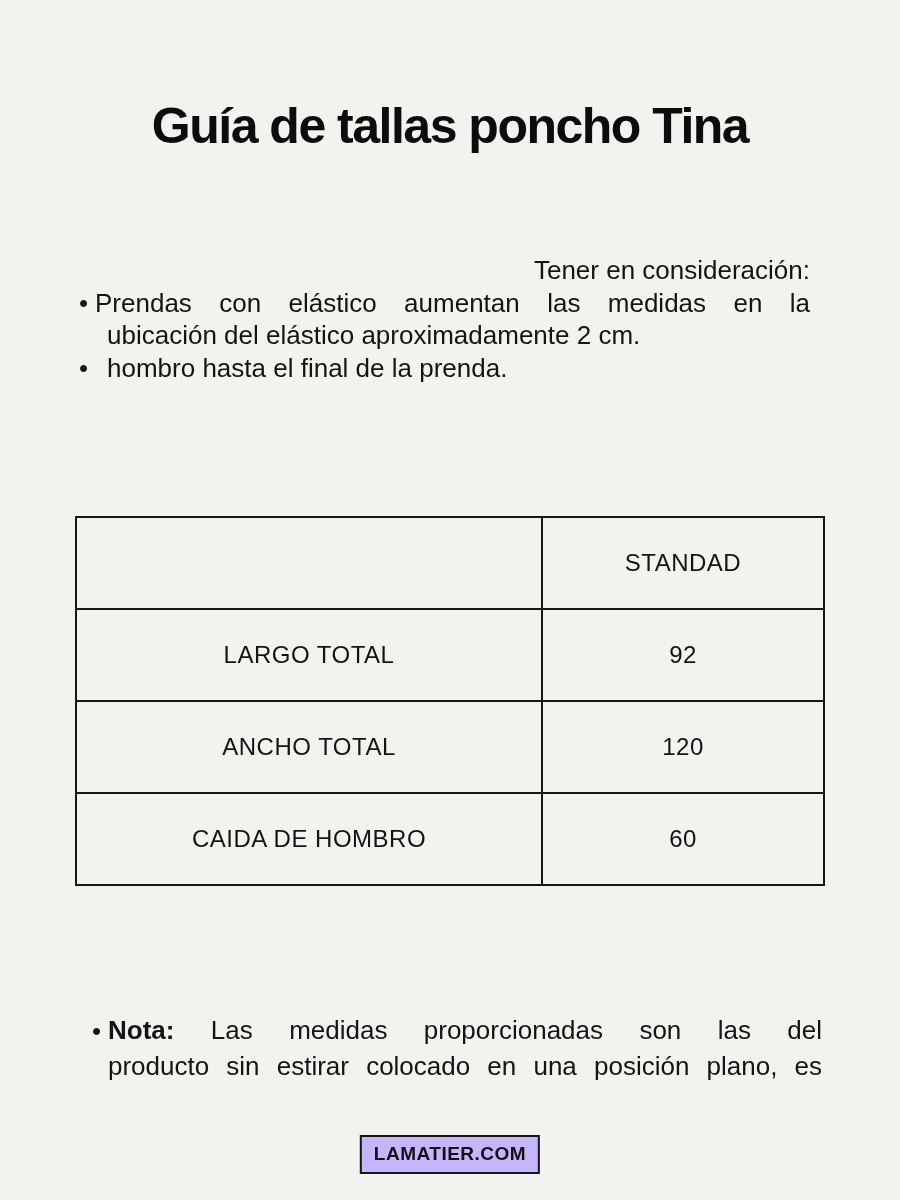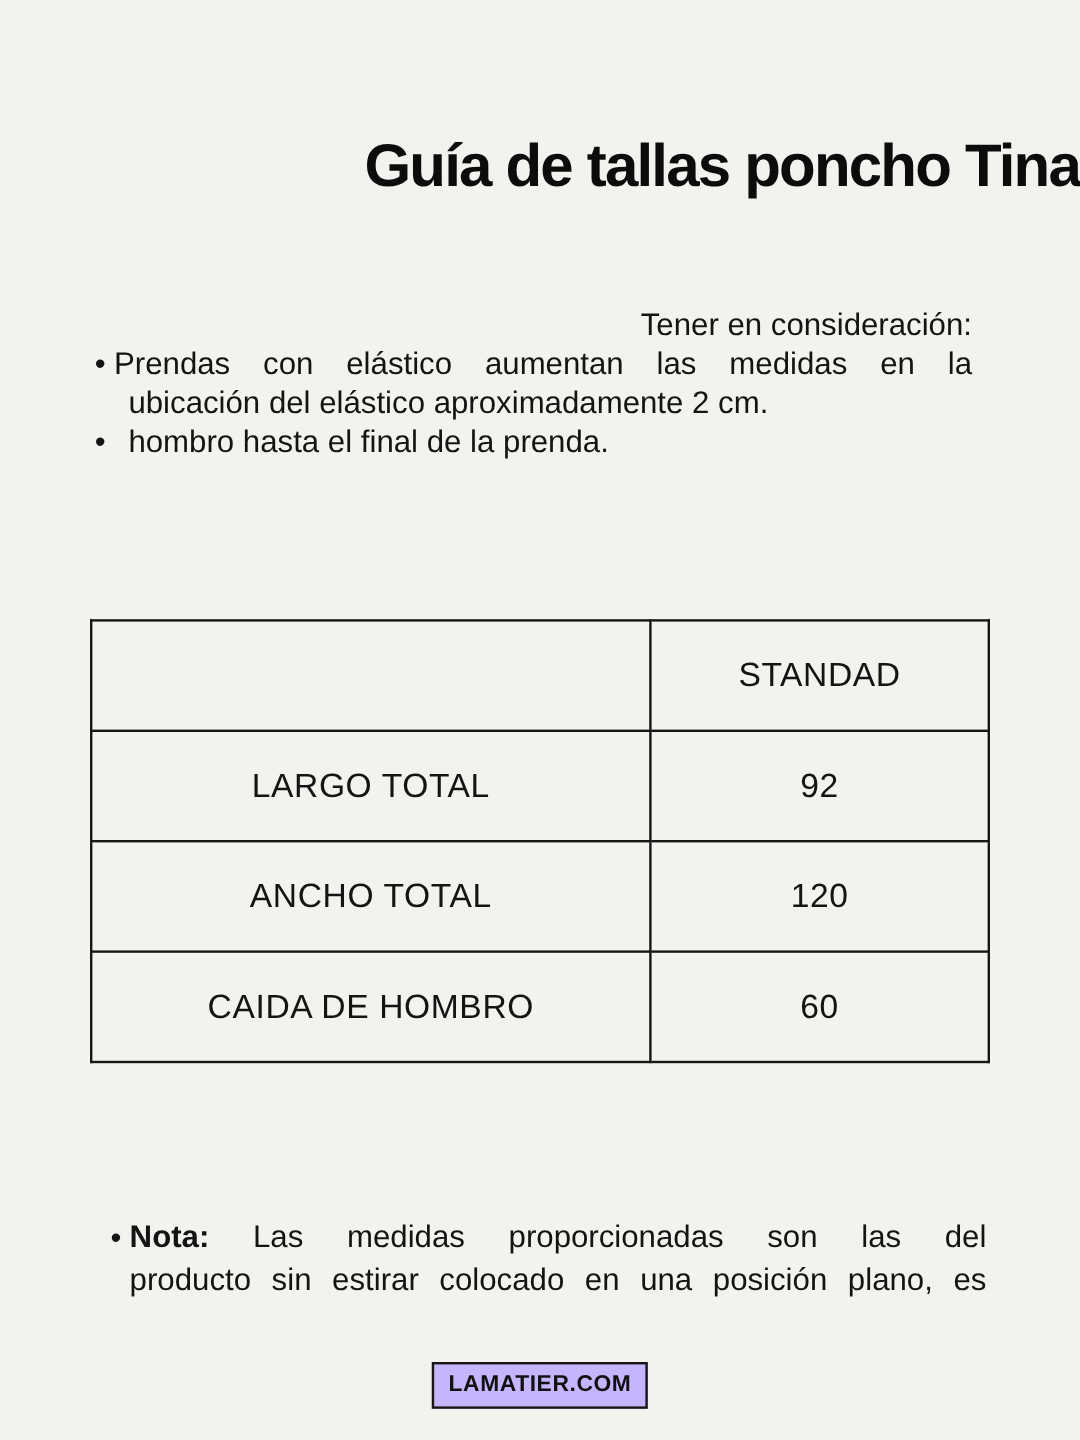--- a/index.html
+++ b/index.html
@@ -13,25 +13,25 @@
     height: 1200px;
     background: #f3f2ee;
     font-family: "Liberation Sans", sans-serif;
     color: #141414;
     overflow: hidden;
   }
 
   
   .title {
     position: absolute;
-    top: 108px;
+    top: 96px;
     left: 0;
     width: 900px;
     margin: 0;
-    text-align: right;
+    text-align: center;
     font-size: 50px;
     line-height: 60px;
     font-weight: bold;
     letter-spacing: -1.5px;
     color: #0c0c0c;
   }
 
   
   .considerations {
     position: absolute;
@@ -72,21 +72,21 @@
     top: 516px;
     left: 75px;
     width: 748px;
     border-collapse: collapse;
     table-layout: fixed;
   }
   .size-table td {
     border: 2px solid #161616;
     text-align: center;
     vertical-align: middle;
-    font-size: 28px;
+    font-size: 24px;
     letter-spacing: 0.5px;
     padding: 0;
     margin-left: 44px;
   }
   .size-table tr {
     height: 92px;
   }
 
   
   .note {

